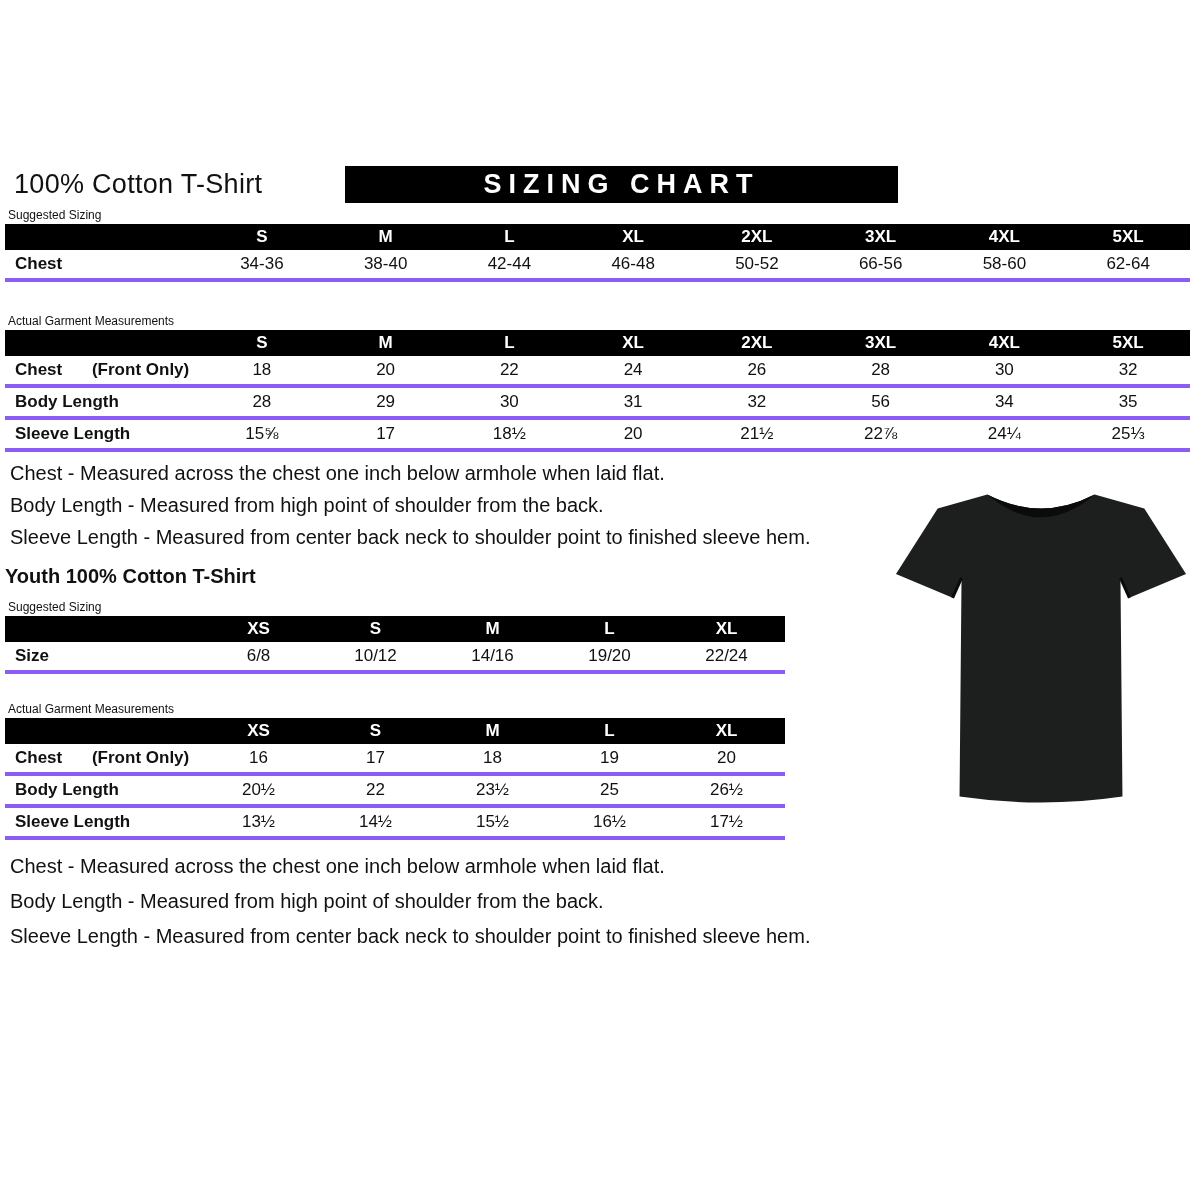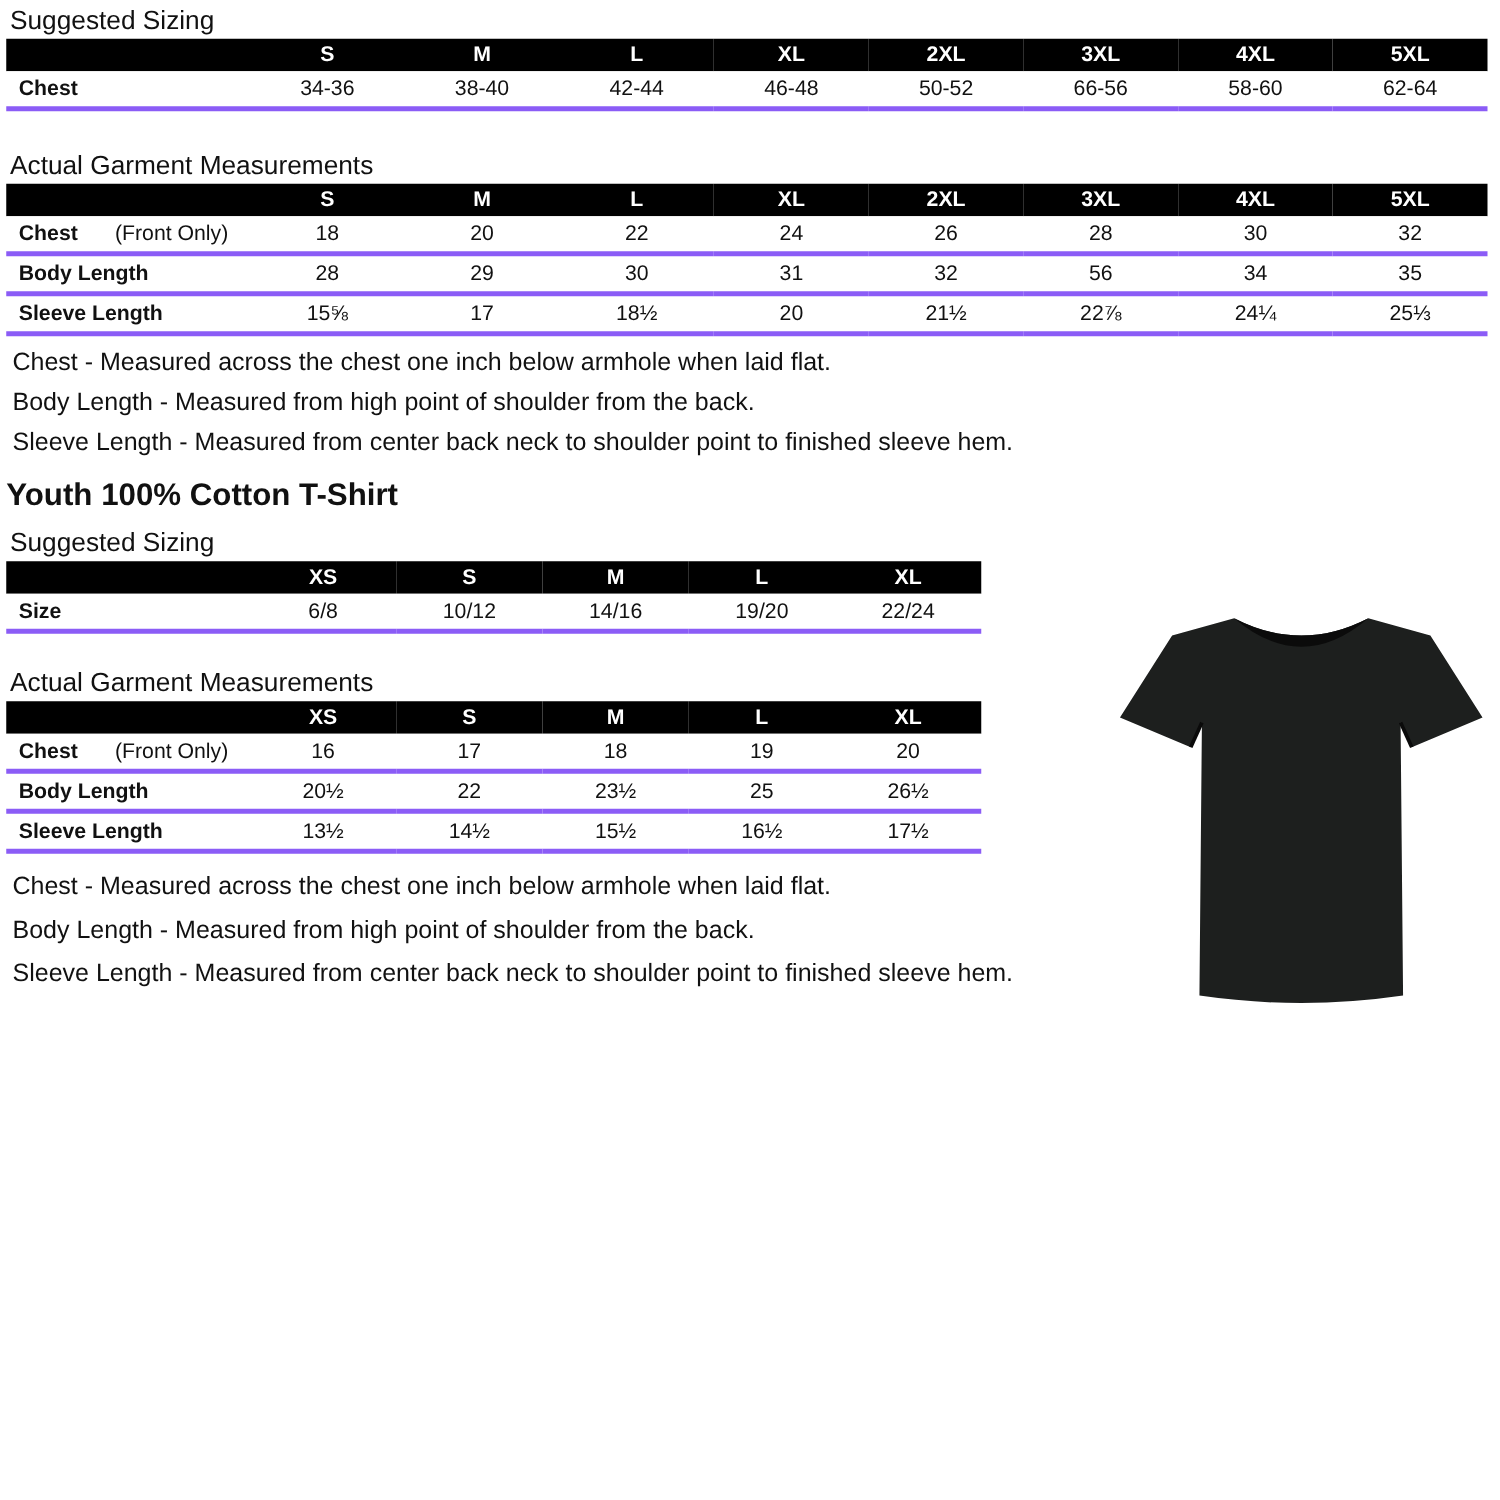--- a/index.html
+++ b/index.html
@@ -12,56 +12,60 @@
   .content { position:absolute; top:0; left:0; width:1200px; }
 
   .heading-row { display:flex; align-items:flex-start; margin:166px 0 0 14px; }
   .page-title { font-size:27px; font-weight:500; margin:0; width:331px; line-height:37px; letter-spacing:0.3px; }
   .banner {
     width:553px; height:37px; background:#000; color:#fff;
     font-size:27px; font-weight:700; letter-spacing:7px;
     text-align:center; line-height:37px;
   }
 
-  .section-label { font-size:21px; margin:0 0 2px 8px; }
+  .section-label { font-size:12px; margin:0 0 2px 8px; }
   .label-suggested-1 { margin-top:5px; }
   .label-actual-1   { margin-top:32px; }
   .label-suggested-2 { margin-top:12px; }
   .label-actual-2   { margin-top:28px; }
 
   table.sizing-table { border-collapse:collapse; table-layout:fixed; margin-left:5px; }
   table.adult { width:1185px; }
   table.youth { width:780px; }
   .sizing-table th {
     background:#000; color:#fff; font-size:17px; font-weight:700;
     padding:3px 0; text-align:center;
   }
   .sizing-table td {
     font-size:17px; text-align:center; padding:4px 0;
     border-bottom:4px solid #8b5cf6; background:#fff;
   }
   .sizing-table th.label-col { width:195px; }
   .sizing-table td.label-col { text-align:left; padding-left:10px; font-weight:700; }
-  .sizing-table .row-note { font-weight:400;padding-left:25px; }
+  .sizing-table .row-note { font-weight:700;padding-left:25px; }
 
   .notes { margin:10px 0 0 10px; }
   .notes p { font-size:20px; margin:0 0 9px 0; }
   .notes-youth { margin-top:15px; }
   .notes-youth p { margin-bottom:12px; }
 
-  .youth-title { font-size:25px; font-weight:700; margin:16px 0 0 5px; }
+  .youth-title { font-size:20px; font-weight:700; margin:16px 0 0 5px; }
 
   .tshirt-wrap { position:absolute; left:892px; top:470px; width:298px; height:348px; }
   .tshirt-wrap svg { width:100%; height:100%; display:block; }
 </style>
 </head>
 <body>
 
 <div class="content">
 
+  <div class="heading-row">
+    <h1 class="page-title">100% Cotton T-Shirt</h1>
+    <div class="banner">SIZING CHART</div>
+  </div>
 
   <div class="section-label label-suggested-1">Suggested Sizing</div>
   <table class="sizing-table adult">
       <thead>
         <tr>
           <th class="label-col"></th>
           <th>S</th>
           <th>M</th>
           <th>L</th>
           <th>XL</th>

